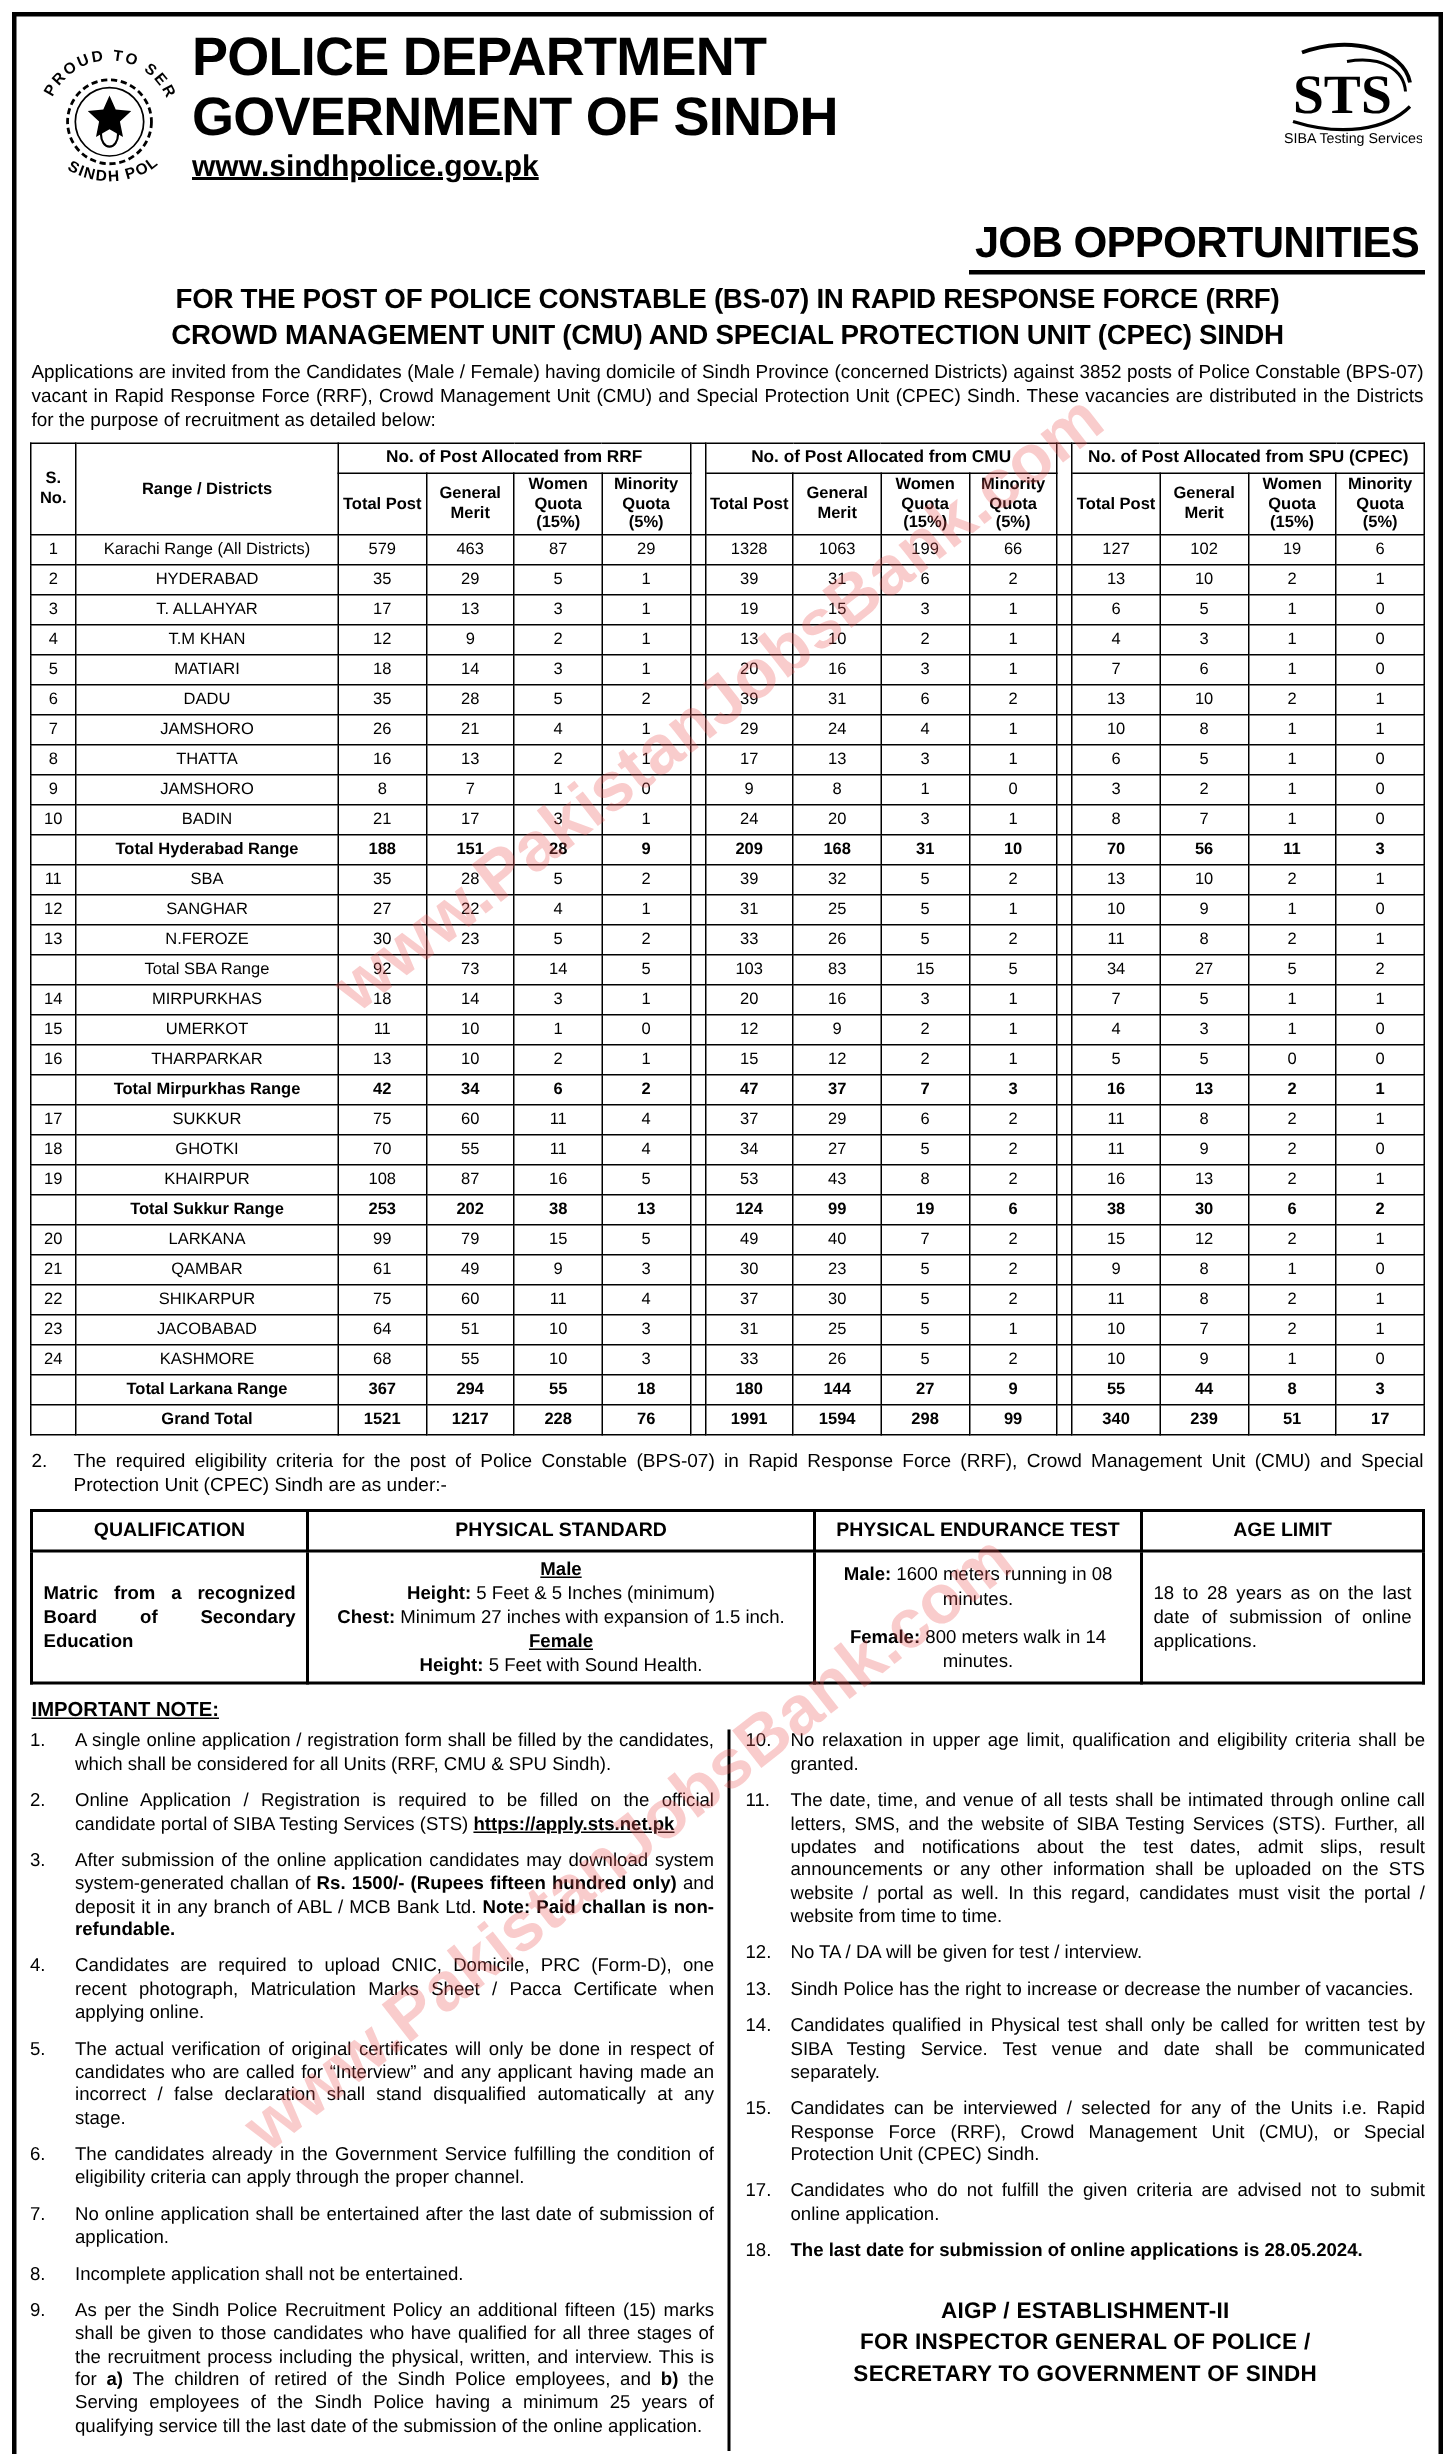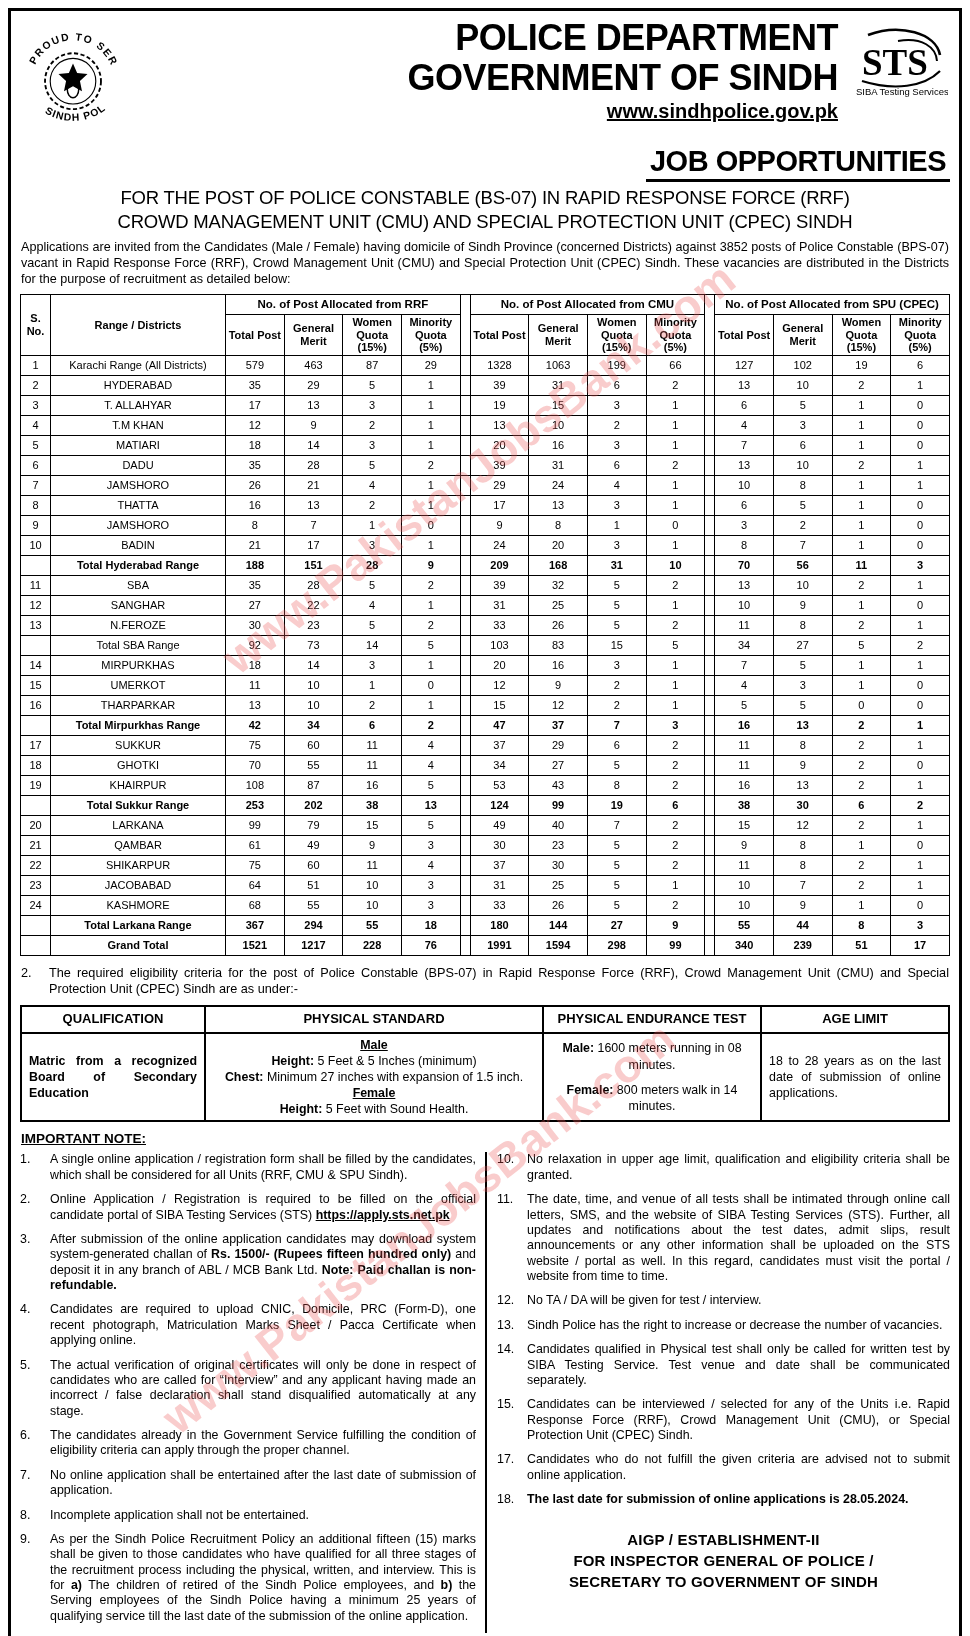--- a/index.html
+++ b/index.html
@@ -3,28 +3,28 @@
 <meta charset="utf-8">
 <style>
   html,body{margin:0;padding:0;background:#fff;}
   body{width:970px;font-family:"Liberation Sans",sans-serif;color:#000;-webkit-font-smoothing:antialiased;}
   .doc{margin:8px 8px 0;border:3px solid #000;border-bottom-width:5px;padding:6px 9px 8px;position:relative;overflow:hidden;background:#fff;}
   .wm{position:absolute;color:rgba(235,85,85,.30);font-size:46px;font-weight:bold;transform:rotate(-38deg);white-space:nowrap;pointer-events:none;z-index:5;}
   #wm1{top:430px;left:150px;} #wm2{top:1190px;left:90px;}
 
   .masthead{display:flex;align-items:flex-start;}
   .crest{width:108px;flex:none;}
-  .titles{flex:1;text-align:right;}
+  .titles{flex:1;text-align:left;}
   .t1{font-size:36px;font-weight:bold;line-height:1.06;margin:2px 0 0;letter-spacing:-.5px;}
   .website{font-size:20px;font-weight:bold;text-decoration:underline;display:inline-block;margin-top:3px;}
   .stsbox{width:112px;flex:none;text-align:center;padding-top:8px;}
 
   .job-opp{text-align:right;margin:8px 0 4px;}
   .job-opp span{display:inline-block;font-size:29px;font-weight:bold;border-bottom:3px solid #000;padding:0 4px 1px;letter-spacing:-.5px;}
-  .post-title{text-align:center;font-size:18.5px;font-weight:normal;line-height:1.3;margin:4px 0 6px;letter-spacing:-.2px;}
+  .post-title{text-align:center;font-size:18.5px;font-weight:bold;line-height:1.3;margin:4px 0 6px;letter-spacing:-.2px;}
   .intro{font-size:12.6px;line-height:1.27;text-align:justify;margin:0 1px 6px;}
 
   table.alloc{border-collapse:collapse;width:100%;font-size:11px;table-layout:fixed;}
   .alloc th,.alloc td{border:1px solid #000;text-align:center;padding:1px 1px;overflow:hidden;}
   .alloc th{font-weight:bold;line-height:1.15;vertical-align:middle;}
   .alloc td{height:17px;}
   .alloc .c-sno{width:27px;}
   .alloc .c-dist{width:172px;}
   .alloc .c-sp{width:9px;padding:0;}
   .alloc .gh{font-size:11.5px;height:17px;}

